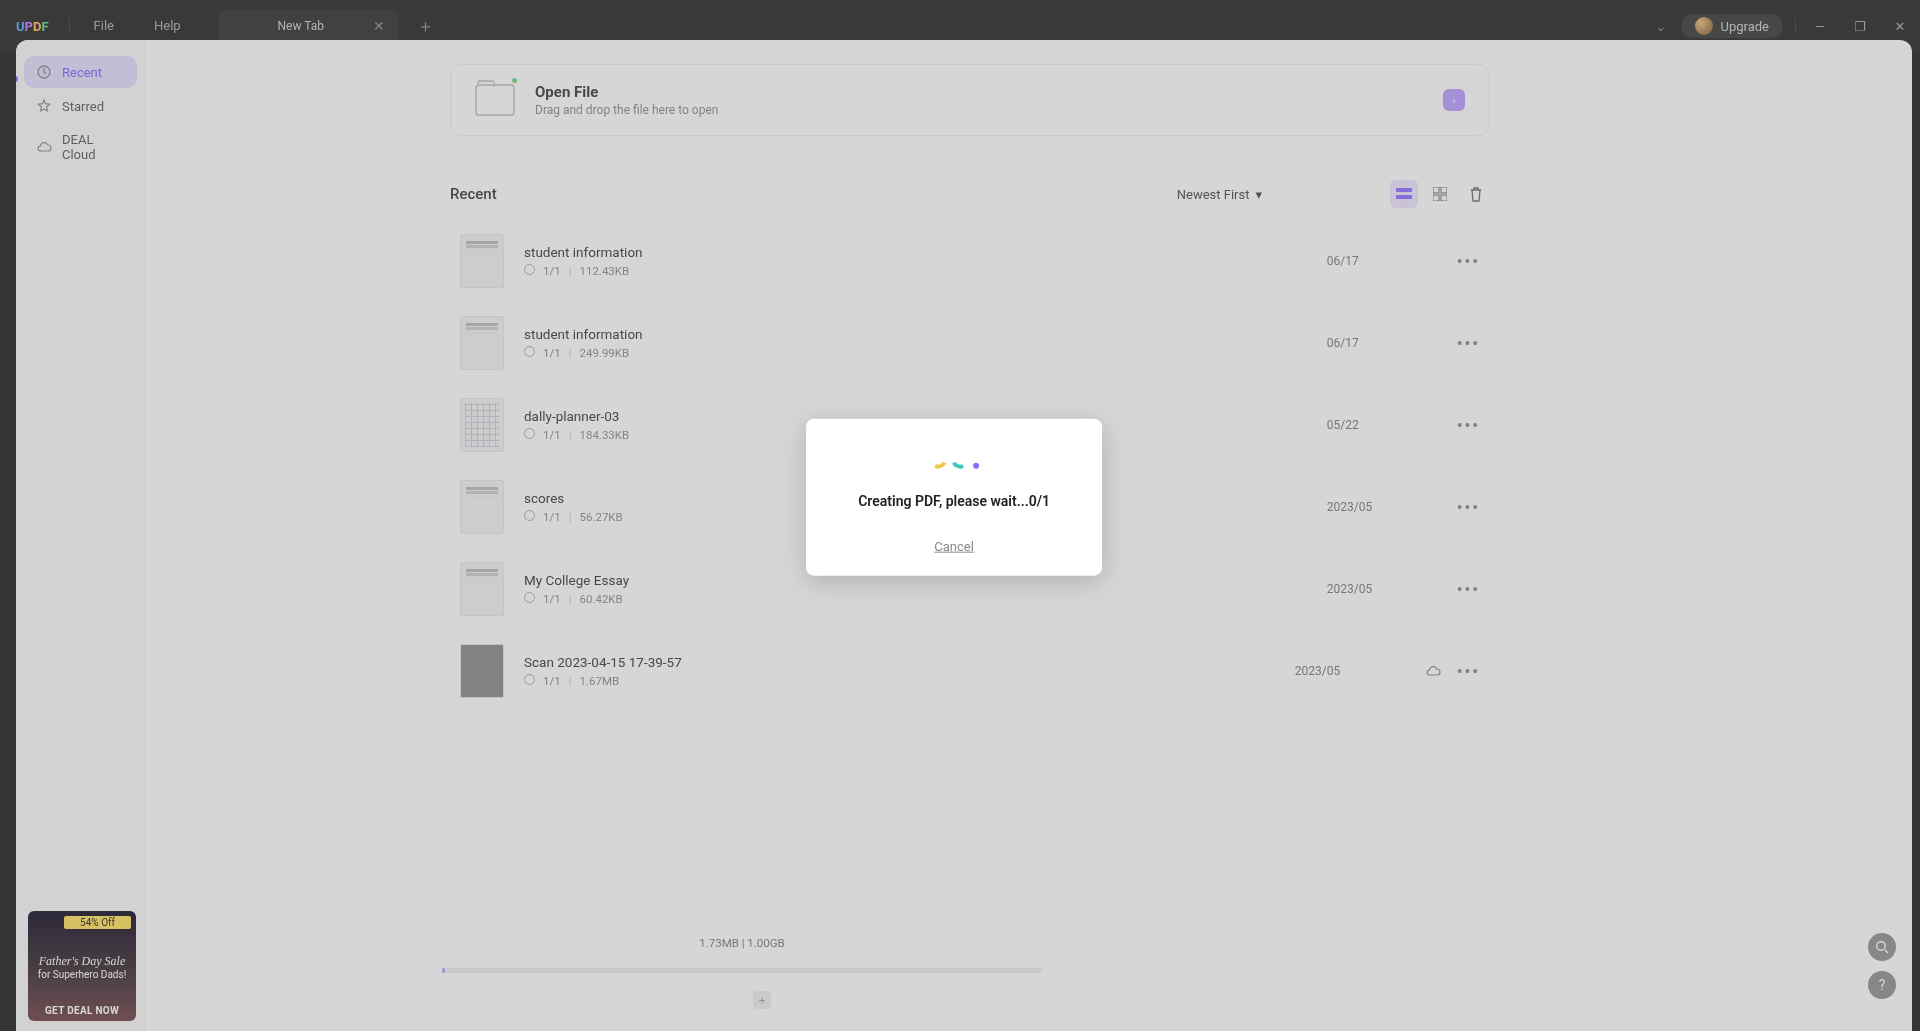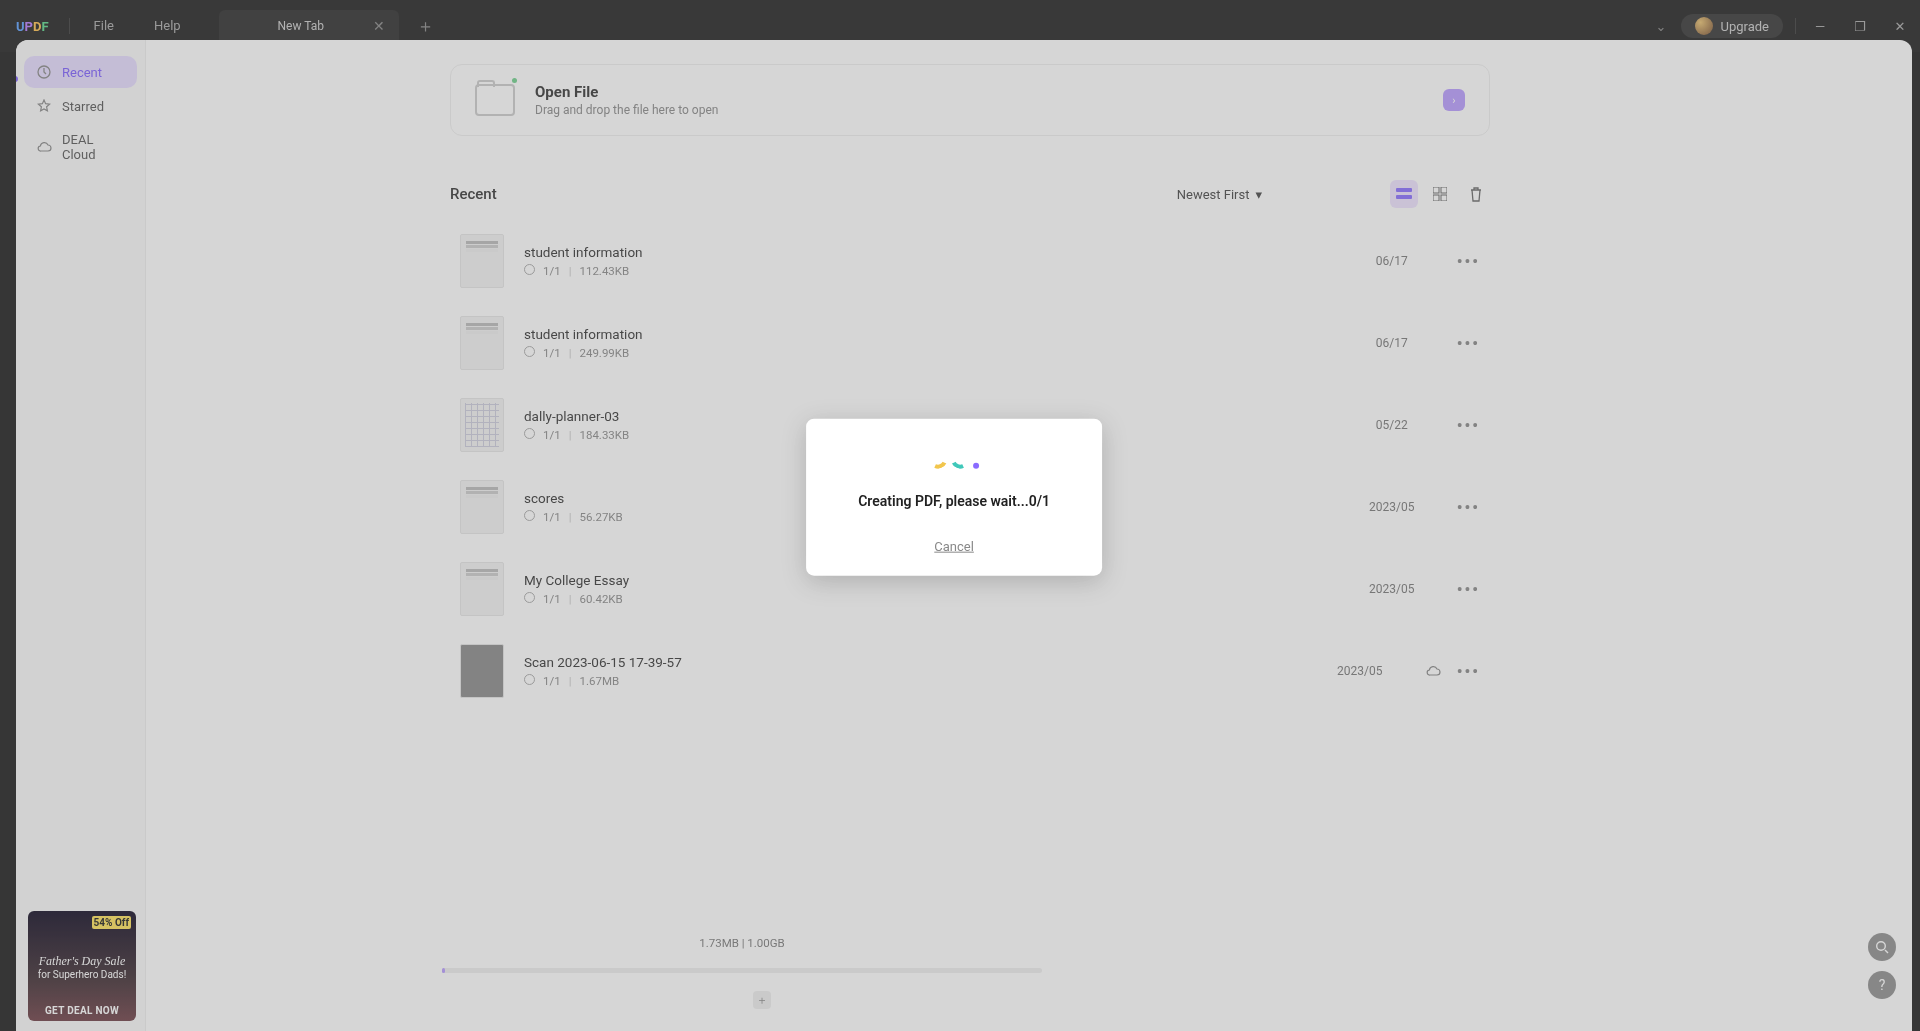--- a/index.html
+++ b/index.html
@@ -60,37 +60,37 @@
 .file-row { display: flex; align-items: center; padding: 14px 10px; border-radius: 10px; }
 .thumb { width: 44px; height: 54px; background: #f3f3f3; border: 1px solid #e5e5e5; border-radius: 2px; margin-right: 20px; position: relative; overflow: hidden; }
 .thumb.lines::after { content: ""; position: absolute; left: 5px; right: 5px; top: 6px; height: 3px; background: #bbb; box-shadow: 0 4px 0 #ccc, 0 8px 0 #eee; }
 .thumb.grid::after { content: ""; position: absolute; left: 4px; right: 4px; top: 4px; bottom: 4px; background: repeating-linear-gradient(0deg,#ccd 0 1px,transparent 1px 6px), repeating-linear-gradient(90deg,#ccd 0 1px,transparent 1px 6px); }
 .thumb.scan { background: #888; }
 .file-main { flex: 1; }
 .file-name { font-size: 13.5px; color: #333; margin-bottom: 4px; }
 .file-meta { font-size: 11.5px; color: #8a8a8a; display: flex; align-items: flex-start; gap: 8px; }
 .file-meta .bar { color: #ccc; }
 .file-meta .sync-icon { width: 11px; height: 11px; border: 1px solid #aaa; border-radius: 50%; display: inline-block; position: relative; }
-.file-date { width: 130px; font-size: 12px; color: #777; text-align: center; }
+.file-date { width: 130px; font-size: 12px; color: #777; text-align: left; }
 .row-icons { display: flex; align-items: center; gap: 16px; color: #888; }
 .more-dots { letter-spacing: 2px; font-weight: 700; cursor: pointer; }
 
 .storage-bar { position: absolute; left: 296px; bottom: 22px; font-size: 11.5px; color: #7a7a7a; display: flex; align-items: center; gap: 18px; flex-direction: column; }
 .storage-bar .bar-bg { width: 600px; height: 5px; border-radius: 3px; background: #eee; position: relative; }
 .storage-bar .bar-fg { position: absolute; left: 0; top: 0; bottom: 0; width: 0.5%; background: #b89bff; border-radius: 3px; }
 .storage-plus { width: 18px; height: 18px; border-radius: 4px; background: #eee; display: flex; align-items: center; justify-content: center; color: #888; margin-left: 40px; }
 
 
 .fab { position: fixed; right: 24px; width: 28px; height: 28px; border-radius: 50%; background: #8f8f8f; color: #fff; display: flex; align-items: center; justify-content: center; font-size: 14px; }
 .fab-search { bottom: 70px; }
 .fab-help   { bottom: 32px; }
 
 
 .promo { position: fixed; left: 28px; bottom: 10px; width: 108px; height: 110px; border-radius: 6px; background: linear-gradient(180deg,#0e0820 0%, #3b2a30 60%, #6d3d44 100%); color: #fff; font-size: 10px; text-align: center; padding: 5px; display: flex; flex-direction: column; justify-content: space-between; }
-.promo .badge { align-self: flex-end; background: #ffe25a; color: #1a1a1a; font-weight: 700; font-size: 10px; padding: 1px 2px; border-radius: 2px; }
+.promo .badge { align-self: flex-end; background: #ffe25a; color: #1a1a1a; font-weight: 400; font-size: 10px; padding: 1px 16px; border-radius: 2px; }
 .promo .head { font-style: italic; font-family: Georgia, serif; font-size: 12px; }
 .promo .deal { font-size: 10px; font-weight: 700; letter-spacing: .3px; }
 
 
 .dim { position: fixed; inset: 0; background: rgba(120,120,120,0.30); }
 .modal { position: fixed; left: 50%; top: 50%; transform: translate(-52%, -62%); width: 296px; background: #fff; border-radius: 8px; padding: 32px 20px 22px; text-align: center; box-shadow: 0 6px 26px rgba(0,0,0,0.18); }
 .modal .logo-anim { display: inline-flex; gap: 4px; margin-bottom: 24px; }
 .arc { width: 18px; height: 18px; border: 4px solid transparent; border-bottom-color: currentColor; border-radius: 50%; display: inline-block; }
 .arc.y { color: #f2c64d; transform: rotate(-20deg); }
 .arc.g { color: #40c8ba; transform: rotate(20deg); }
@@ -278,21 +278,21 @@
             </div>
           </div>
           <div class="file-date">2023/05</div>
           <div class="row-icons">
             <span class="more-dots">•••</span>
           </div>
         </div>
         <div class="file-row">
           <div class="thumb scan"></div>
           <div class="file-main">
-            <div class="file-name">Scan 2023-06-15 17-39-57</div>
+            <div class="file-name">Scan 2023-04-15 17-39-57</div>
             <div class="file-meta">
               <span class="sync-icon"></span>
               <span>1/1</span>
               <span class="bar">|</span>
               <span>1.67MB</span>
             </div>
           </div>
           <div class="file-date">2023/05</div>
           <div class="row-icons">
             <span>

